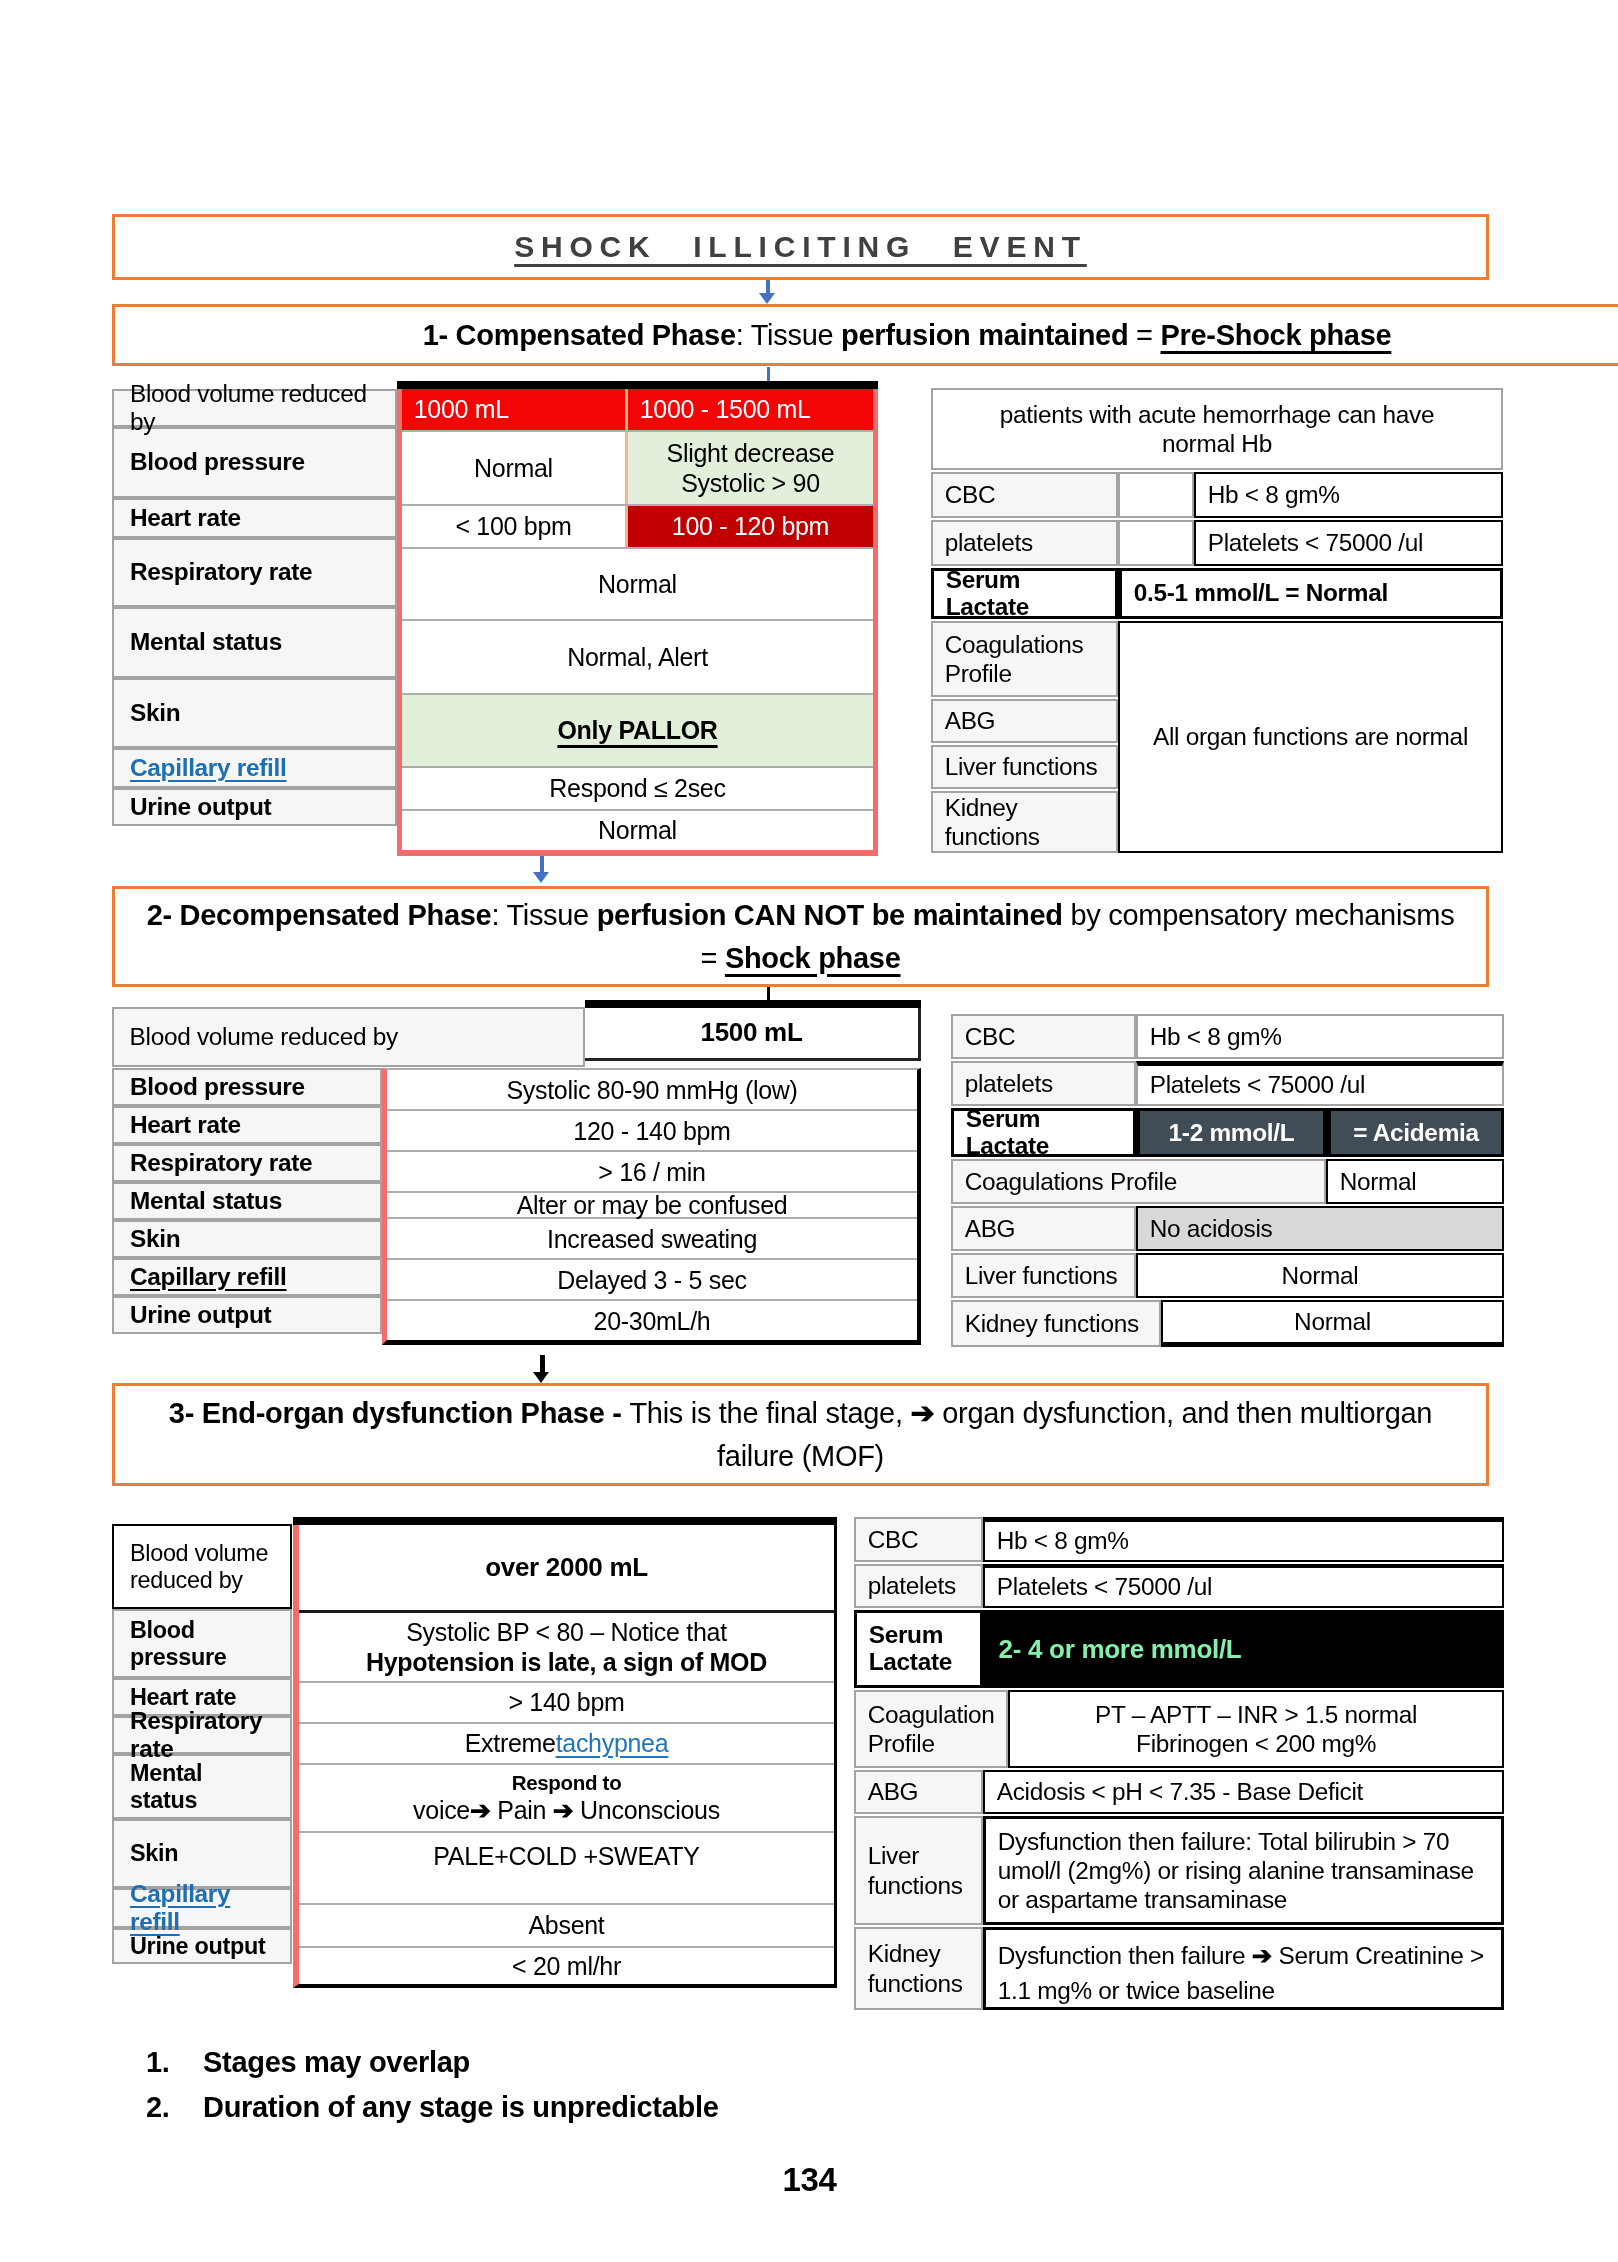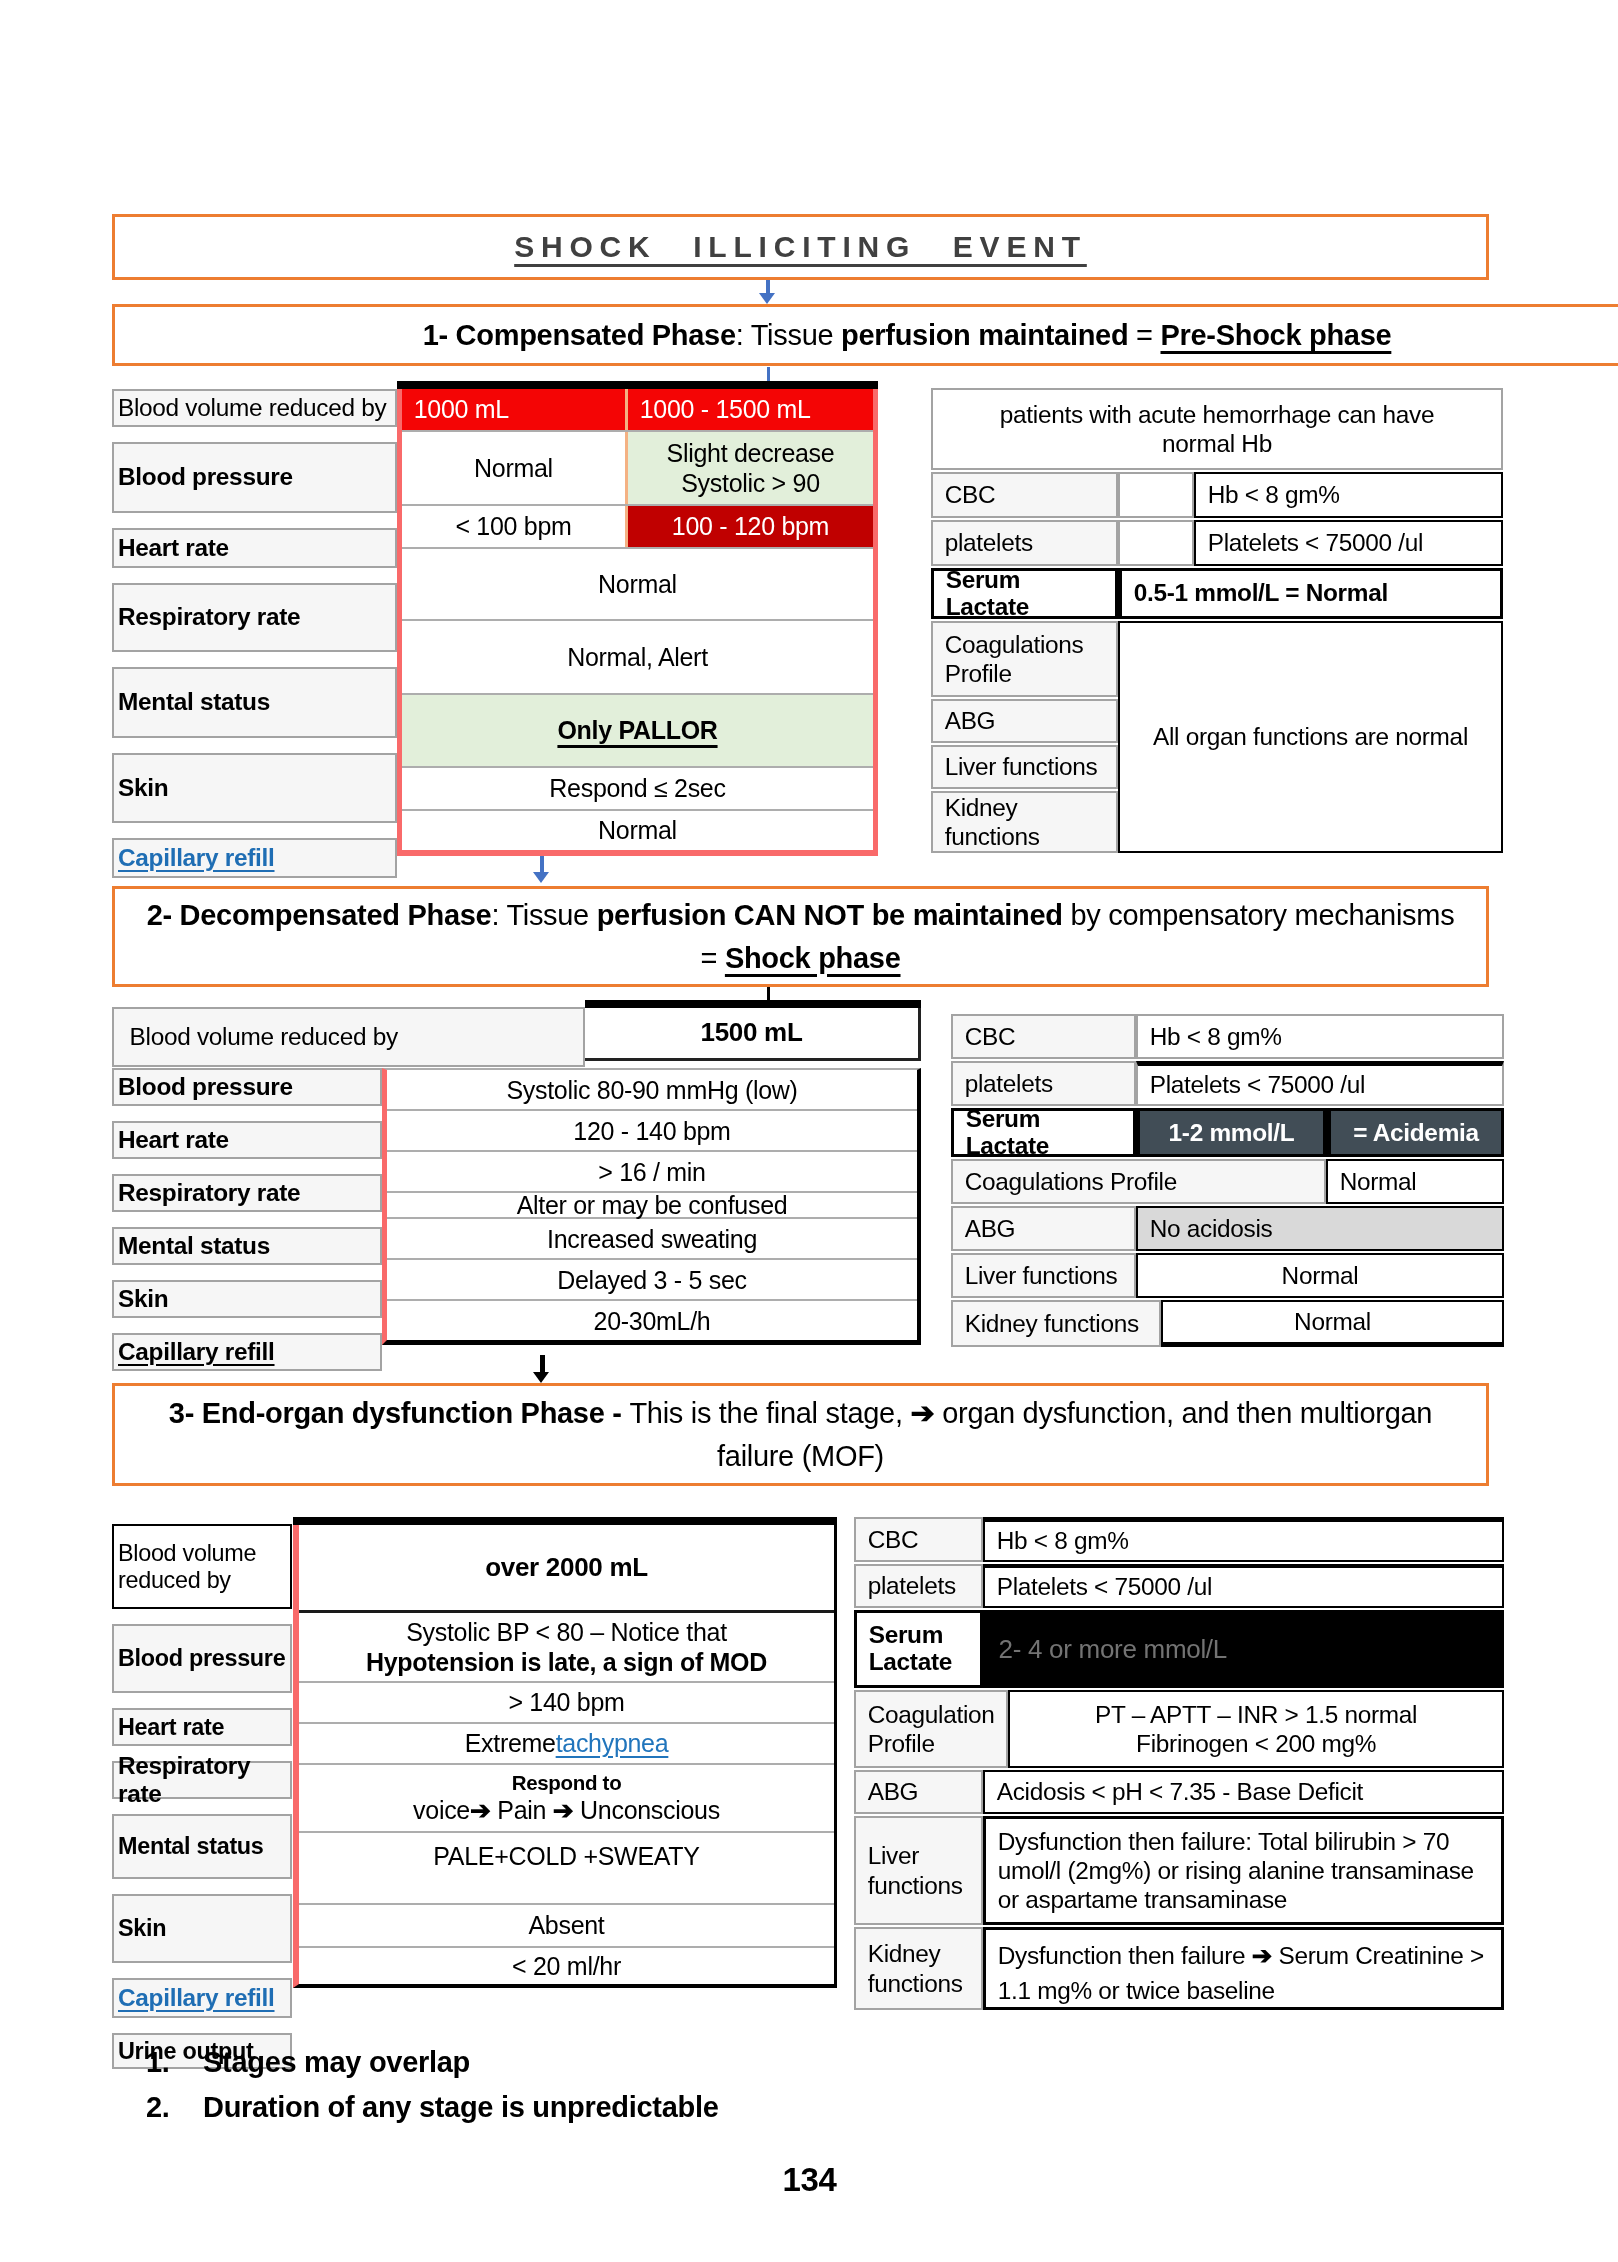--- a/index.html
+++ b/index.html
@@ -23,21 +23,21 @@
   .varrow{position:absolute;width:0}
   .varrow .shaft{position:absolute;left:-2px;top:0;width:3.9px;height:calc(100% - 10.7px)}
   .varrow .head{position:absolute;left:-8.8px;bottom:0;width:0;height:0;
                 border-left:8.8px solid transparent;border-right:8.8px solid transparent;border-top:11.7px solid}
   .blue .shaft{background:#4472C4}.blue .head{border-top-color:#4472C4}
   .blk .shaft{background:#000;width:4.9px}.blk .head{border-top-color:#000}
   .vline{position:absolute;width:2.9px}
   
   .lstack{position:absolute;box-sizing:border-box}
   .lcell{border:2px solid #A3A3A3;background:#F6F6F6;display:flex;align-items:center;
-         padding:0 4px;box-sizing:border-box;margin-bottom:15px;font-weight:bold;font-size:24.4px;line-height:1.15}
+         padding:0 16px;box-sizing:border-box;margin-bottom:0;font-weight:bold;font-size:24.4px;line-height:1.15}
   .reg{font-weight:400}
   .blkb{border:2.9px solid #000;background:#fff}
   .vstack{position:absolute;box-sizing:border-box}
   .topbar{height:7.8px;background:#000}
   .vrow{display:flex;align-items:stretch;box-sizing:border-box;border-top:2.9px solid #ADADAD;font-size:25px}
   .vrow.first{border-top:none}
   .cell{display:flex;align-items:center;justify-content:center;box-sizing:border-box;flex:1;text-align:center;line-height:1.2}
   .red{background:#F40505;color:#fff;justify-content:flex-start;padding:0 11.7px;text-align:left}
   .dred{background:#C00000;color:#fff}
   .green{background:#E2EFDA}
@@ -46,21 +46,21 @@
   .linkb{color:#1F6EB4;font-weight:bold;text-decoration:underline;text-underline-offset:3.9px}
   .linkk{color:#000;font-weight:bold;text-decoration:underline;text-underline-offset:3.9px}
   .linkt{color:#2175BC;text-decoration:underline;text-underline-offset:3.9px}
   
   .rrow{display:flex;align-items:stretch;box-sizing:border-box;margin-bottom:2px;font-size:24.4px}
   .cg{border:2.9px solid #A3A3A3;background:#fff;display:flex;align-items:center;padding:0 11.7px;box-sizing:border-box;line-height:1.2}
   .cgl{background:#F6F6F6}
   .cb{border:2.9px solid #000;background:#fff;display:flex;align-items:center;padding:0 11.7px;box-sizing:border-box;line-height:1.2}
   .ck{border:3.9px solid #000;background:#fff;display:flex;align-items:center;padding:0 11.7px;font-weight:bold;box-sizing:border-box;line-height:1.1}
   .slate{background:#414D56;color:#fff;font-weight:bold;display:flex;align-items:center;justify-content:center;box-sizing:border-box}
-  .blackcell{background:#000;color:#737373;font-weight:normal;display:flex;align-items:center;padding:0 15.6px;box-sizing:border-box}
+  .blackcell{background:#000;color:#86efac;font-weight:bold;display:flex;align-items:center;padding:0 15.6px;box-sizing:border-box}
   .grayc{background:#D9D9D9}
   .ctr{justify-content:center;text-align:center}
   
   .note{display:flex;font-weight:bold;font-size:29px;height:45px;align-items:center}
   .nnum{width:57px}
   .pageno{left:0;top:2161px;width:1619px;text-align:center;font-size:33px;font-weight:bold}
 </style>
 </head>
 <body>
 

